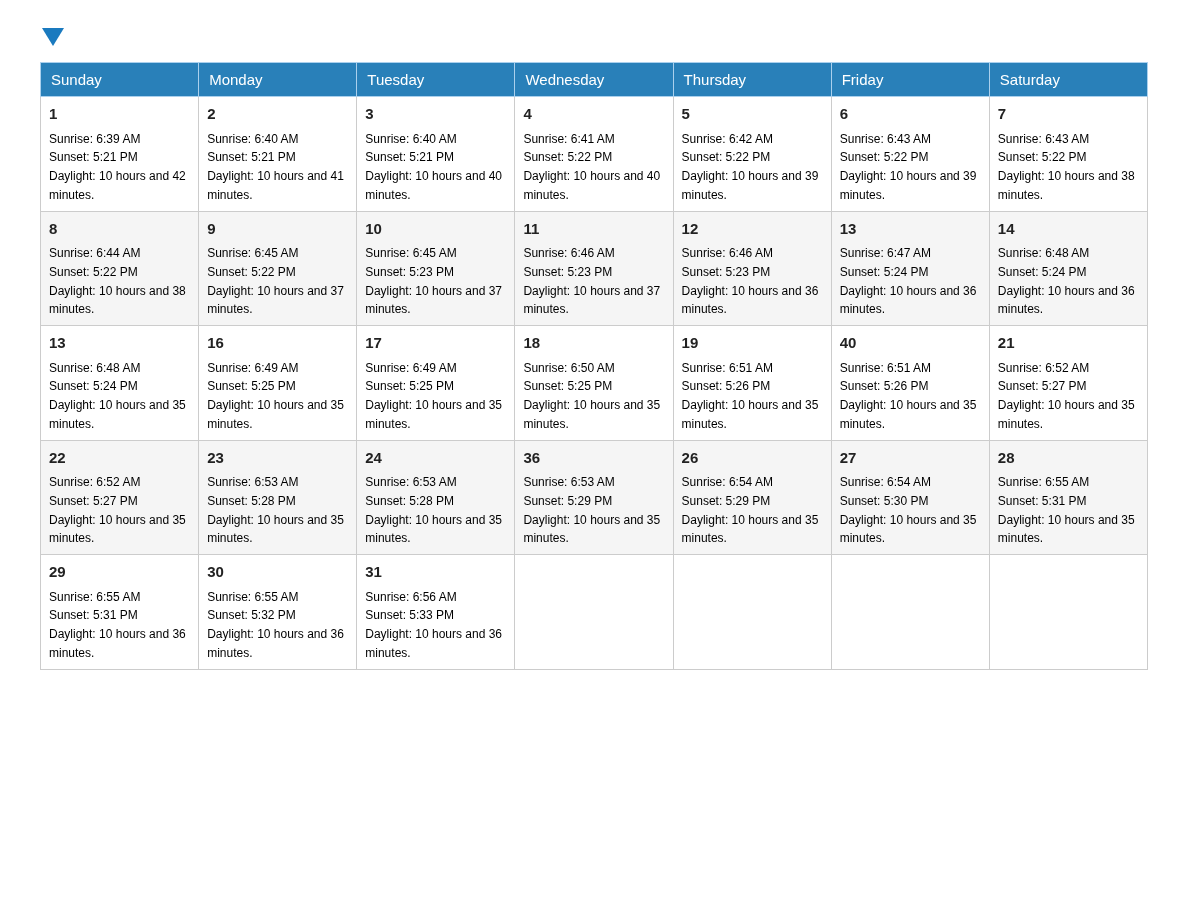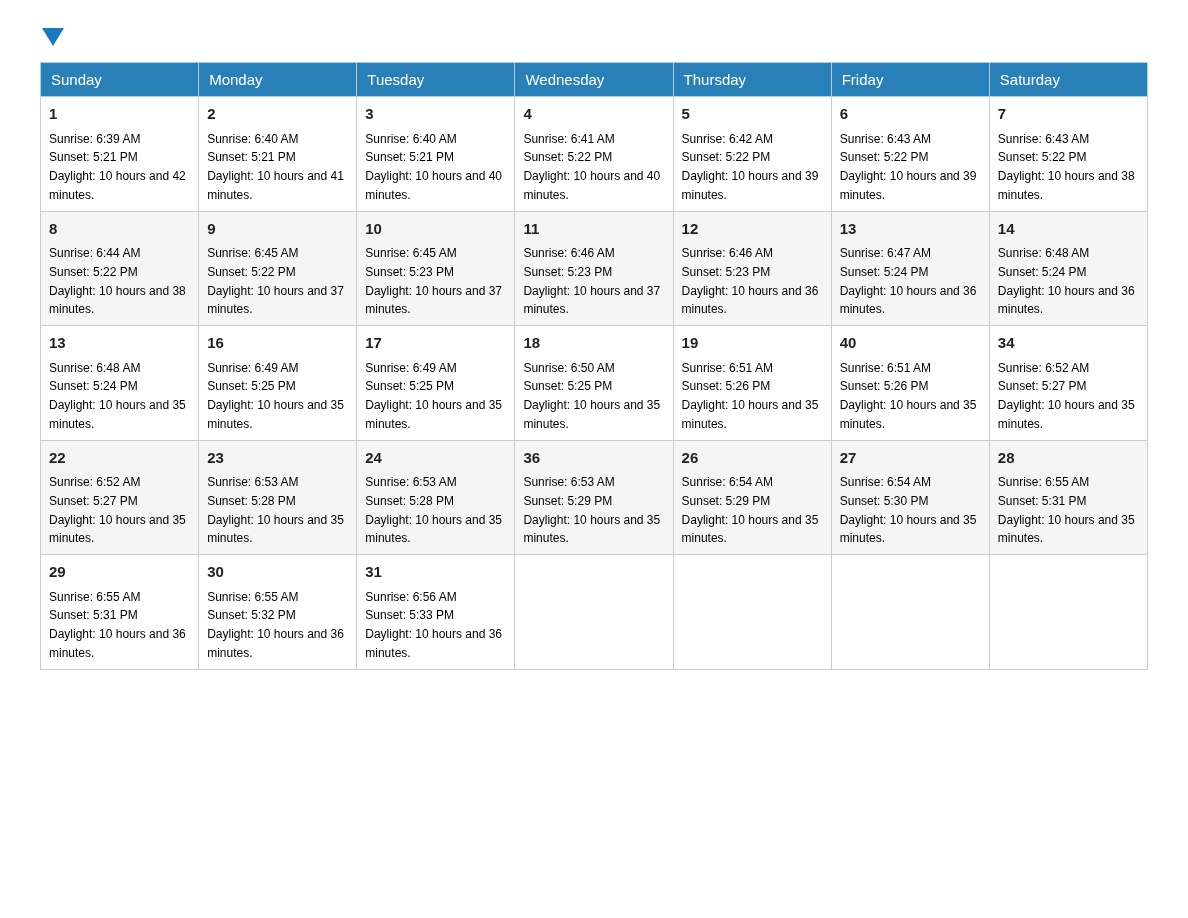--- a/index.html
+++ b/index.html
@@ -154,21 +154,21 @@
         <td><span class="day-number">13</span><span class="day-info">Sunrise: 6:47 AM<br>Sunset: 5:24 PM<br>Daylight: 10 hours and 36 minutes.</span></td>
         <td><span class="day-number">14</span><span class="day-info">Sunrise: 6:48 AM<br>Sunset: 5:24 PM<br>Daylight: 10 hours and 36 minutes.</span></td>
       </tr>
       <tr>
         <td><span class="day-number">13</span><span class="day-info">Sunrise: 6:48 AM<br>Sunset: 5:24 PM<br>Daylight: 10 hours and 35 minutes.</span></td>
         <td><span class="day-number">16</span><span class="day-info">Sunrise: 6:49 AM<br>Sunset: 5:25 PM<br>Daylight: 10 hours and 35 minutes.</span></td>
         <td><span class="day-number">17</span><span class="day-info">Sunrise: 6:49 AM<br>Sunset: 5:25 PM<br>Daylight: 10 hours and 35 minutes.</span></td>
         <td><span class="day-number">18</span><span class="day-info">Sunrise: 6:50 AM<br>Sunset: 5:25 PM<br>Daylight: 10 hours and 35 minutes.</span></td>
         <td><span class="day-number">19</span><span class="day-info">Sunrise: 6:51 AM<br>Sunset: 5:26 PM<br>Daylight: 10 hours and 35 minutes.</span></td>
         <td><span class="day-number">40</span><span class="day-info">Sunrise: 6:51 AM<br>Sunset: 5:26 PM<br>Daylight: 10 hours and 35 minutes.</span></td>
-        <td><span class="day-number">34</span><span class="day-info">Sunrise: 6:52 AM<br>Sunset: 5:27 PM<br>Daylight: 10 hours and 35 minutes.</span></td>
+        <td><span class="day-number">21</span><span class="day-info">Sunrise: 6:52 AM<br>Sunset: 5:27 PM<br>Daylight: 10 hours and 35 minutes.</span></td>
       </tr>
       <tr>
         <td><span class="day-number">22</span><span class="day-info">Sunrise: 6:52 AM<br>Sunset: 5:27 PM<br>Daylight: 10 hours and 35 minutes.</span></td>
         <td><span class="day-number">23</span><span class="day-info">Sunrise: 6:53 AM<br>Sunset: 5:28 PM<br>Daylight: 10 hours and 35 minutes.</span></td>
         <td><span class="day-number">24</span><span class="day-info">Sunrise: 6:53 AM<br>Sunset: 5:28 PM<br>Daylight: 10 hours and 35 minutes.</span></td>
         <td><span class="day-number">36</span><span class="day-info">Sunrise: 6:53 AM<br>Sunset: 5:29 PM<br>Daylight: 10 hours and 35 minutes.</span></td>
         <td><span class="day-number">26</span><span class="day-info">Sunrise: 6:54 AM<br>Sunset: 5:29 PM<br>Daylight: 10 hours and 35 minutes.</span></td>
         <td><span class="day-number">27</span><span class="day-info">Sunrise: 6:54 AM<br>Sunset: 5:30 PM<br>Daylight: 10 hours and 35 minutes.</span></td>
         <td><span class="day-number">28</span><span class="day-info">Sunrise: 6:55 AM<br>Sunset: 5:31 PM<br>Daylight: 10 hours and 35 minutes.</span></td>
       </tr>

